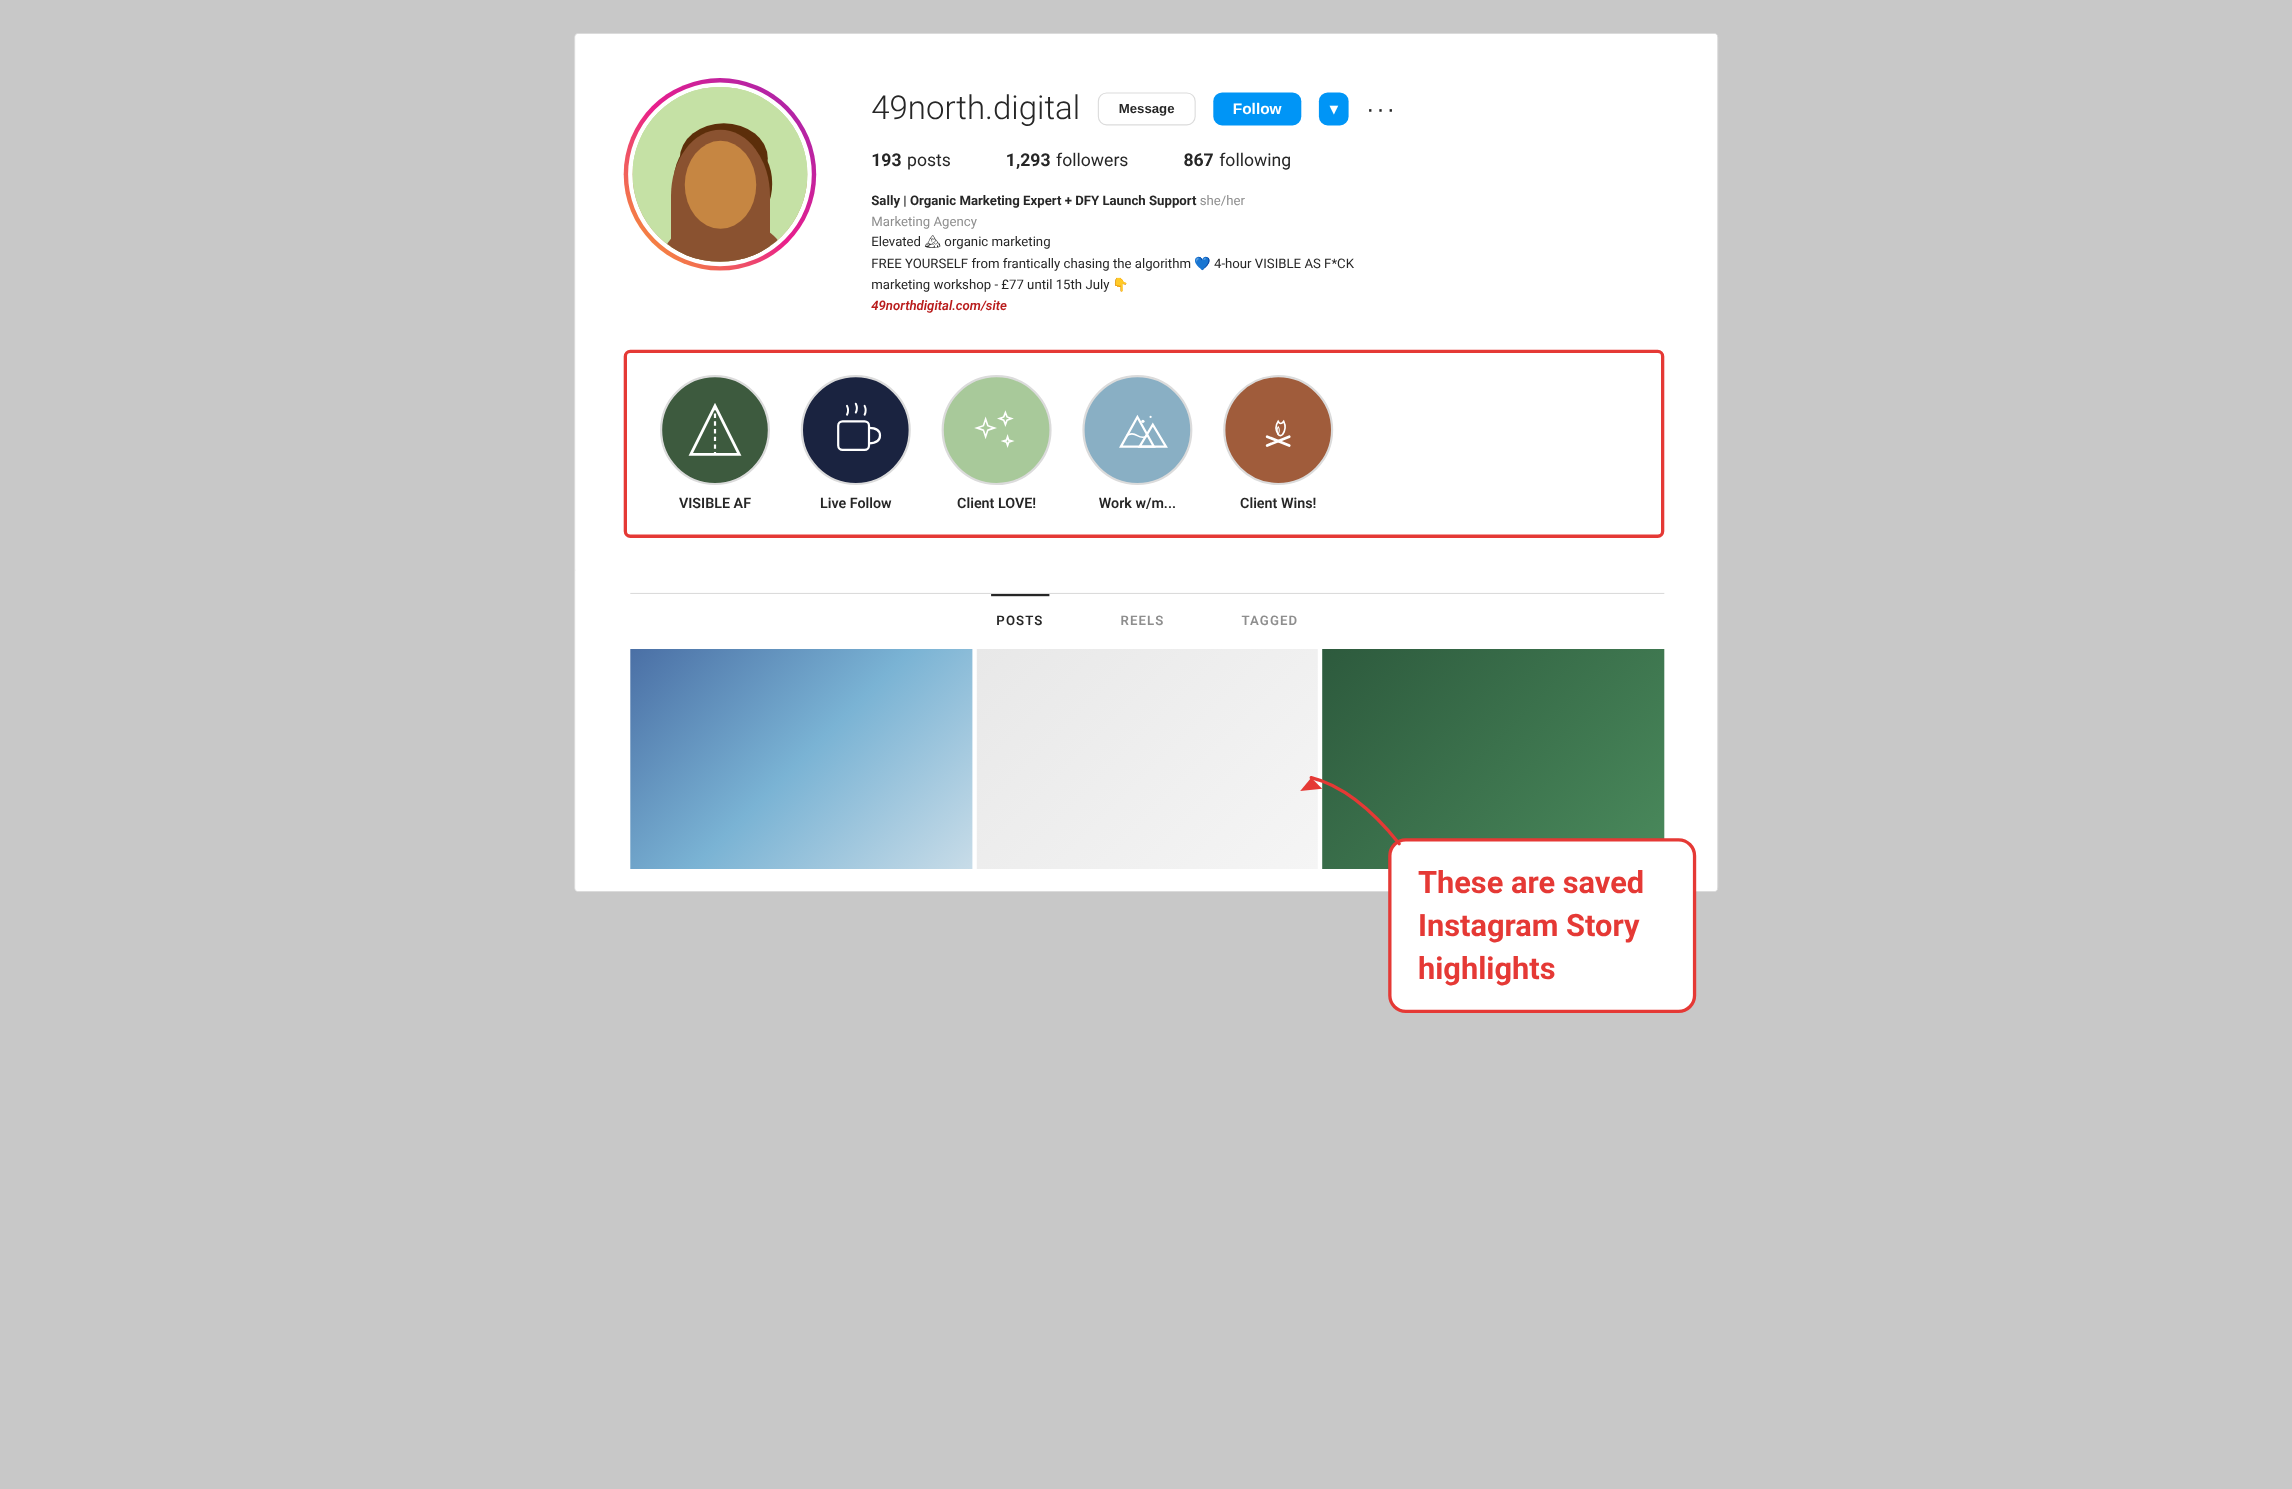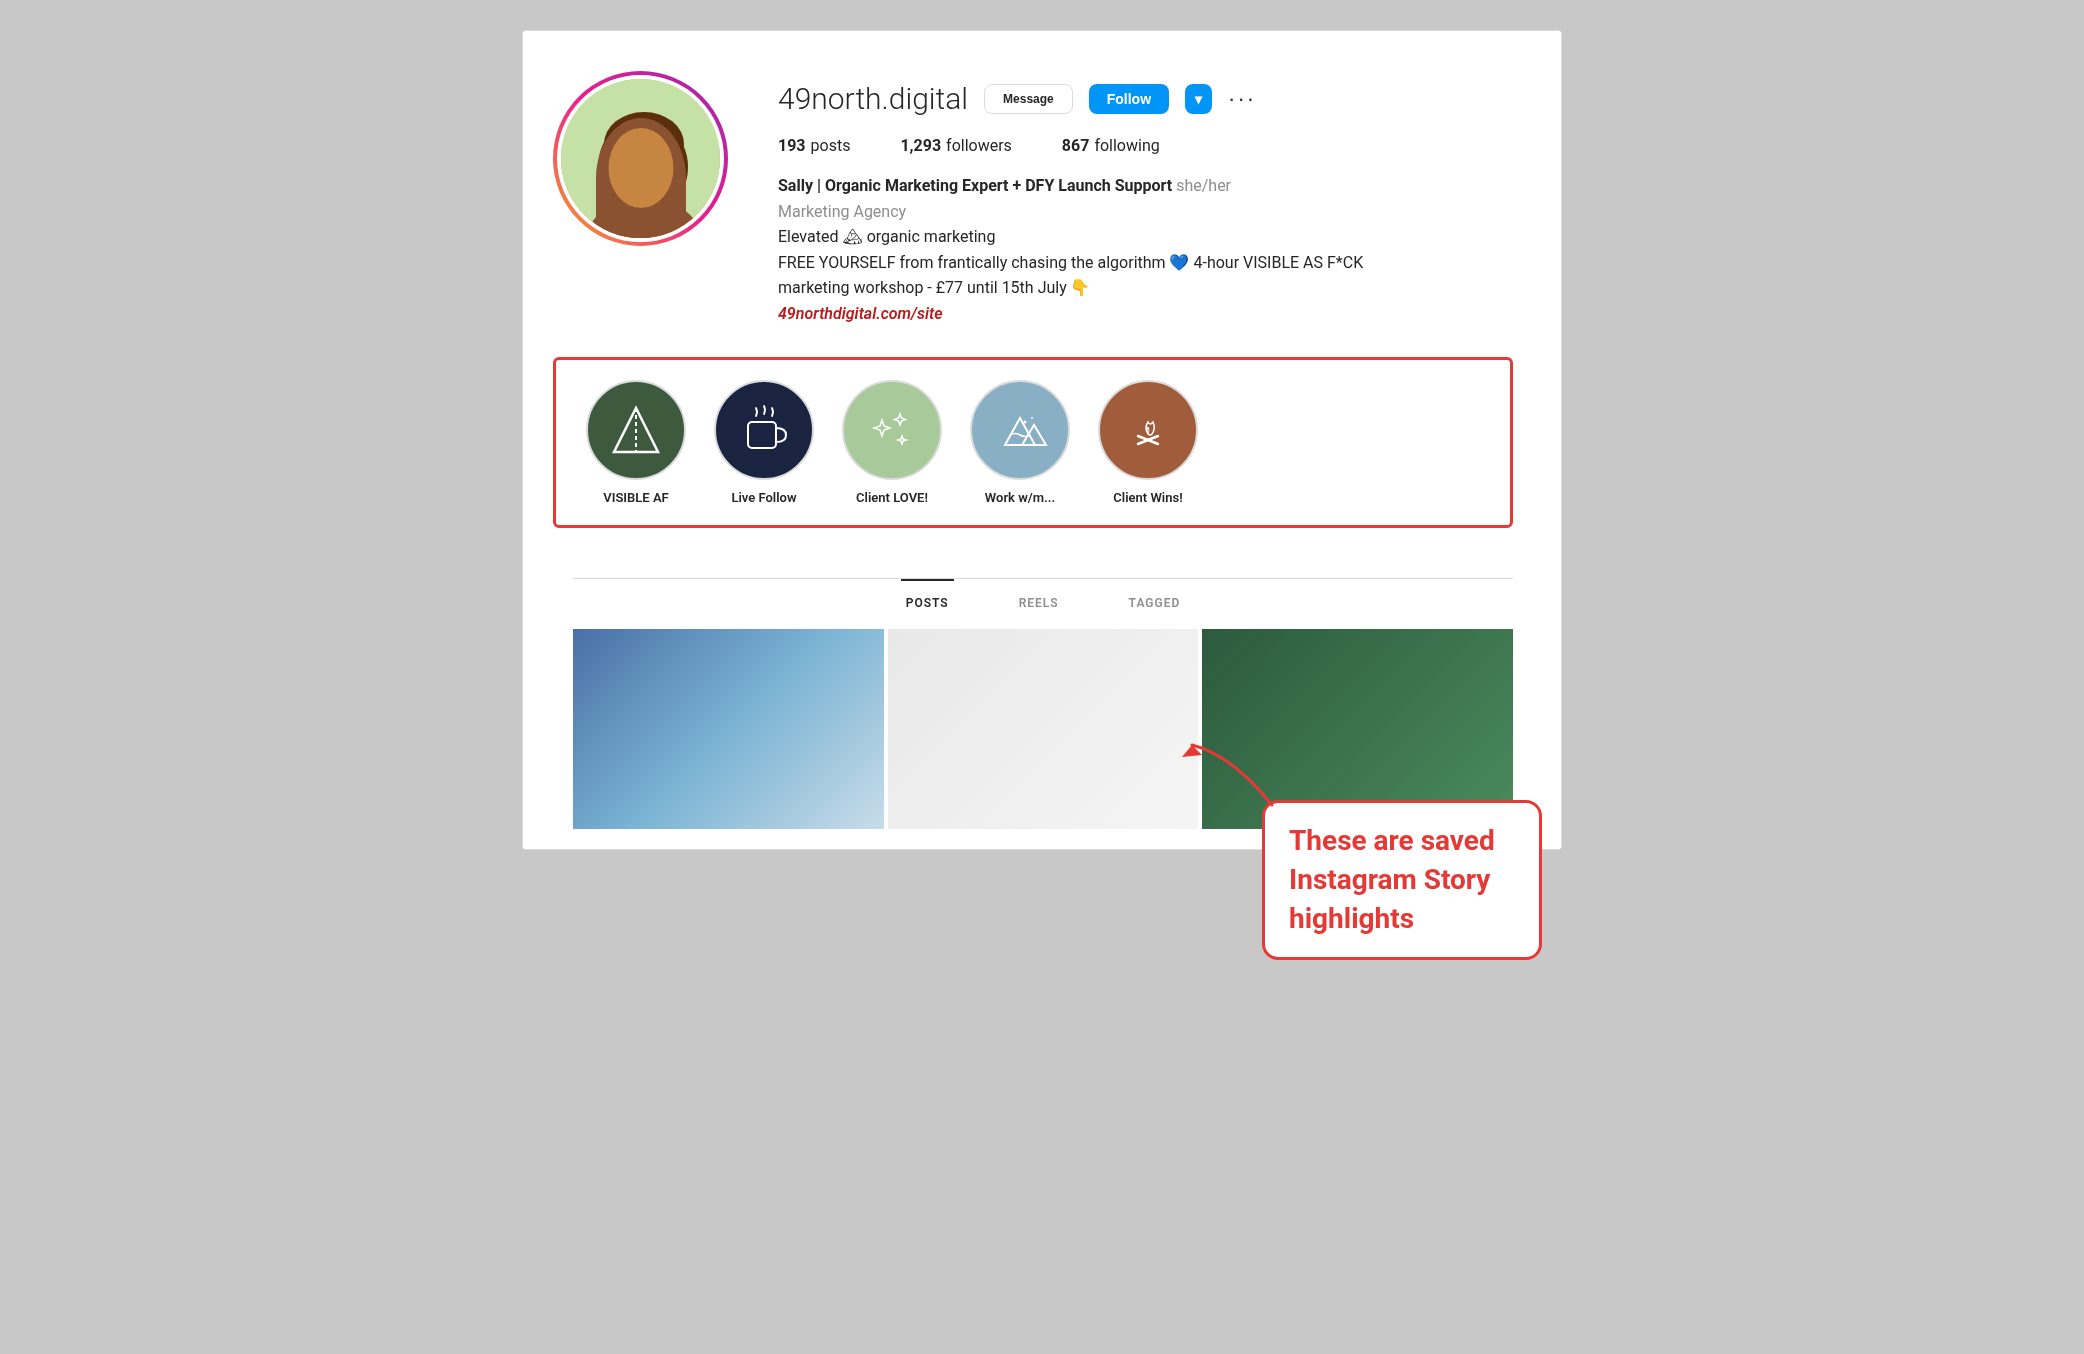--- a/index.html
+++ b/index.html
@@ -9,21 +9,21 @@
       min-height: 100vh;
       display: flex;
       flex-direction: column;
       align-items: center;
       padding: 30px 0;
     }
 
     .profile-card {
       background: #ffffff;
       width: 1040px;
-      padding: 40px 50px 30px 30px;
+      padding: 40px 50px 30px 44px;
       border-radius: 2px;
     }
 
     
     .profile-header {
       display: flex;
       align-items: flex-start;
       gap: 50px;
       margin-bottom: 30px;
     }
@@ -158,21 +158,21 @@
     .stat-num {
       font-weight: 700;
     }
 
     .stat-label {
       font-weight: 400;
       color: #262626;
     }
 
     .bio-section {
-      font-size: 16px;
+      font-size: 12px;
       line-height: 1.6;
       color: #262626;
     }
 
     .bio-name {
       font-weight: 700;
     }
 
     .bio-pronoun {
       font-weight: 400;

